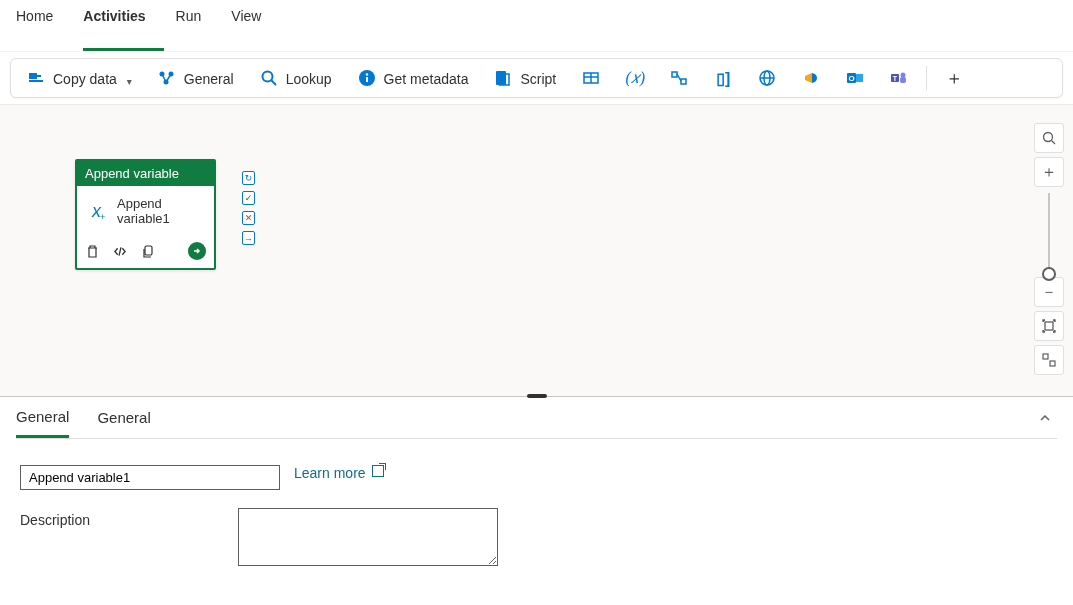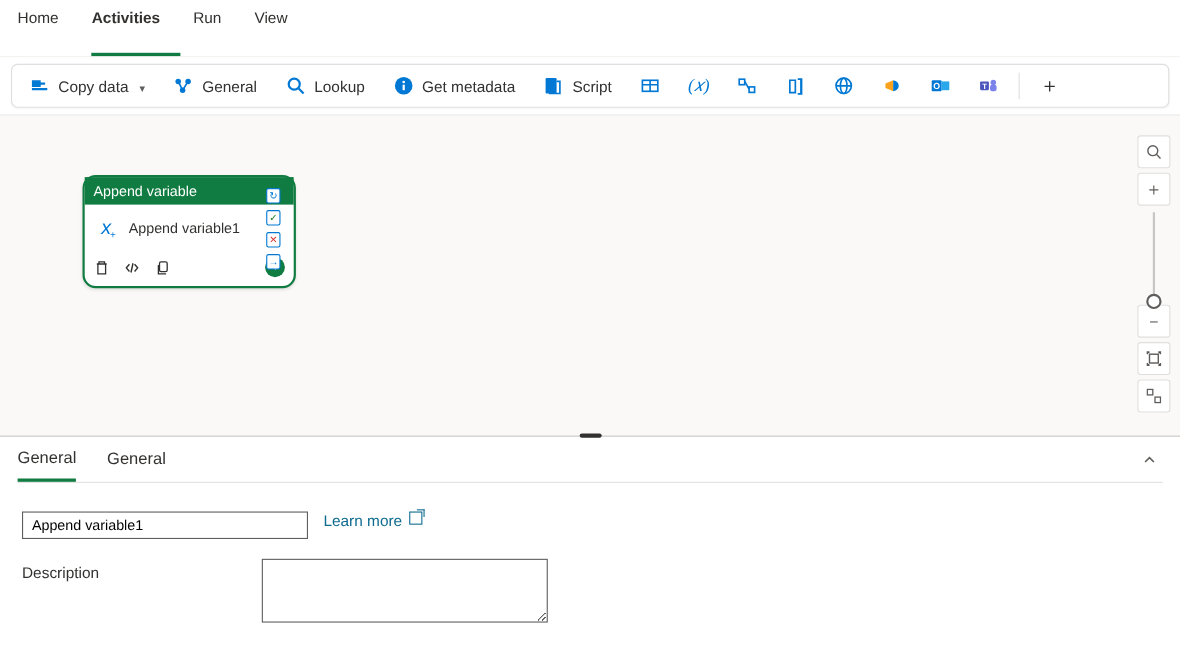--- a/index.html
+++ b/index.html
@@ -15,21 +15,21 @@
     .toolbar { display: flex; align-items: center; height: 40px; background: #fff; border: 1px solid #e1dfdd; border-radius: 6px; padding: 0 6px; gap: 6px; box-shadow: 0 1px 2px rgba(0,0,0,0.04); }
     .tool-btn { display: flex; align-items: flex-end; gap: 8px; padding: 6px 10px; border-radius: 4px; cursor: pointer; font-size: 14px; white-space: nowrap; }
     .tool-icon { width: 18px; height: 18px; display: flex; align-items: center; justify-content: center; font-size: 16px; }
     .chev { font-size: 10px; color: #605e5c; margin-left: 2px; }
     .tool-sep { width: 1px; height: 24px; background: #e1dfdd; margin: 0 2px; }
     
     
     .canvas { position: relative; height: 293px; background: #faf9f8; border-top: 1px solid #edebe9; border-bottom: 1px solid #c8c6c4; }
     
     
-    .activity-card { position: absolute; left: 75px; top: 54px; width: 194px; border: 2px solid #107c41; border-radius: 12px; background: #fff; box-shadow: 0 1px 3px rgba(0,0,0,0.1); }
+    .activity-card { position: absolute; left: 75px; top: 54px; width: 141px; border: 2px solid #107c41; border-radius: 2px; background: #fff; box-shadow: 0 1px 3px rgba(0,0,0,0.1); }
     .card-header { background: #107c41; color: #fff; padding: 5px 8px; font-size: 13px; }
     .card-body { display: flex; align-items: center; padding: 10px 8px; gap: 10px; }
     .card-icon { width: 22px; height: 22px; display: flex; align-items: center; justify-content: center; }
     .card-title { font-size: 13px; }
     .card-footer { display: flex; align-items: center; padding: 6px 8px 8px; gap: 14px; }
     .card-footer-icon { width: 14px; height: 14px; color: #323130; cursor: pointer; display:flex; align-items:center; justify-content:center;}
     .card-run { margin-left: auto; width: 18px; height: 18px; border-radius: 50%; background: #107c41; display: flex; align-items: center; justify-content: center; }
     
     
     .status-col { position: absolute; left: 242px; top: 66px; width: 13px; display: flex; flex-direction: column; gap: 6px; }

